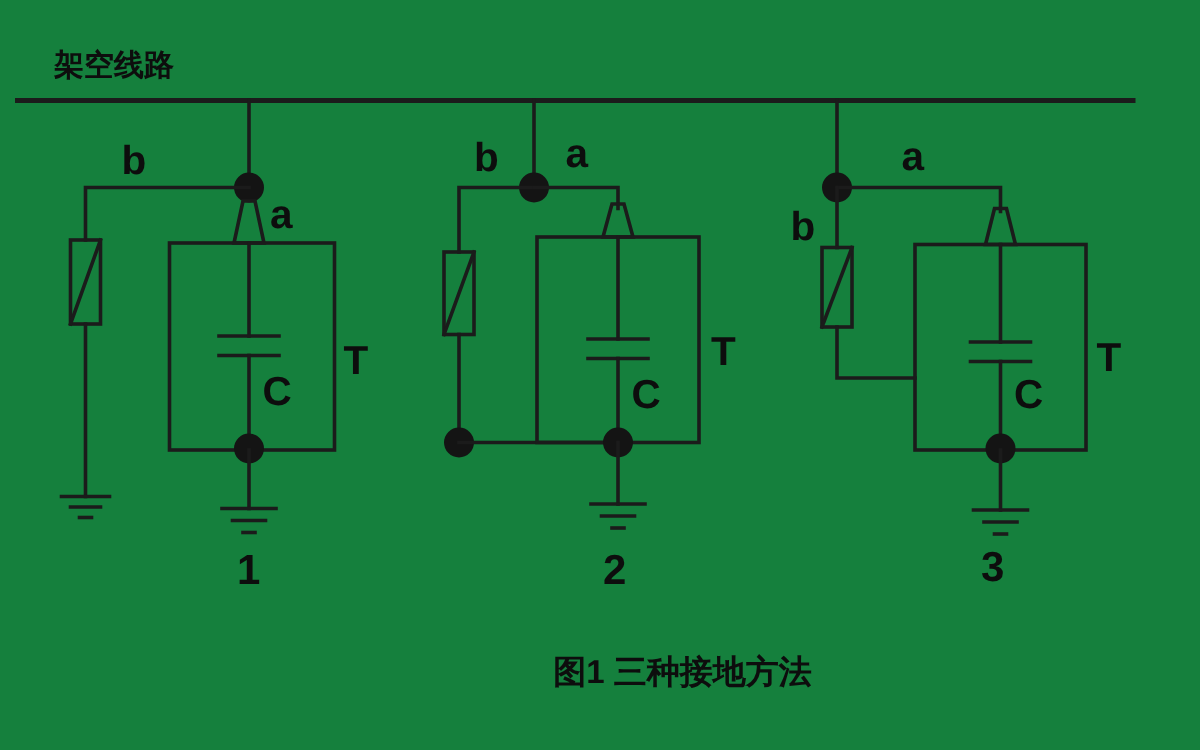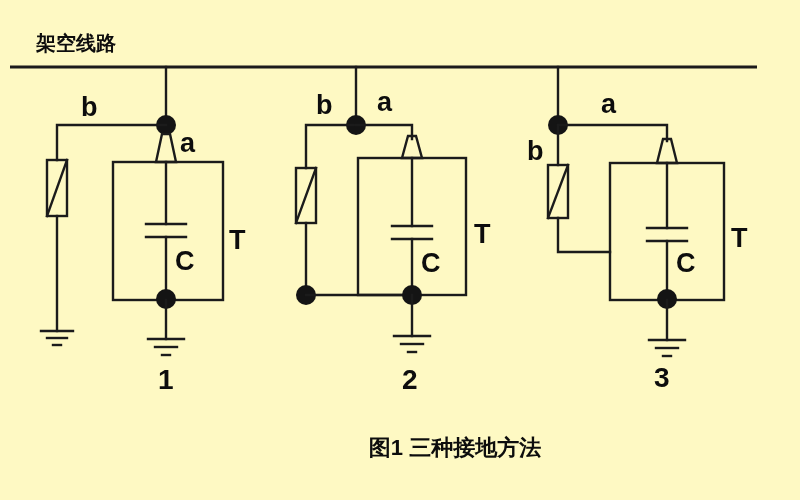--- a/index.html
+++ b/index.html
@@ -1,17 +1,17 @@
 <!DOCTYPE html>
 <html><head>
 <meta charset="utf-8">
 <style>
   html, body { margin: 0; padding: 0; }
   body { background: #ffffff; font-family: "Liberation Sans", sans-serif; }
-  .stage { position: relative; width: 800px; height: 500px; background: #fef9c3; overflow: hidden; }
+  .stage { position: relative; width: 800px; height: 500px; background: #15803d; overflow: hidden; }
   svg { display: block; }
   .wire { stroke: #1b1b1b; stroke-width: 2.4; fill: none; stroke-linecap: square; }
   .wire-thick { stroke: #1b1b1b; stroke-width: 3.2; fill: none; }
   .outline { stroke: #1b1b1b; stroke-width: 2.4; fill: none; }
   .dot { fill: #141414; stroke: none; }
   .lbl { font-family: "Liberation Sans", sans-serif; font-weight: bold; font-size: 27px; fill: #0d0d0d; }
   .lbl-num { font-family: "Liberation Sans", sans-serif; font-weight: bold; font-size: 28px; fill: #0d0d0d; }
   .lbl-cn { font-family: "Liberation Sans", sans-serif; font-weight: bold; font-size: 20px; fill: #0d0d0d; }
   .caption { font-family: "Liberation Sans", sans-serif; font-weight: bold; font-size: 22px; fill: #0d0d0d; text-anchor: middle; }
 </style>

